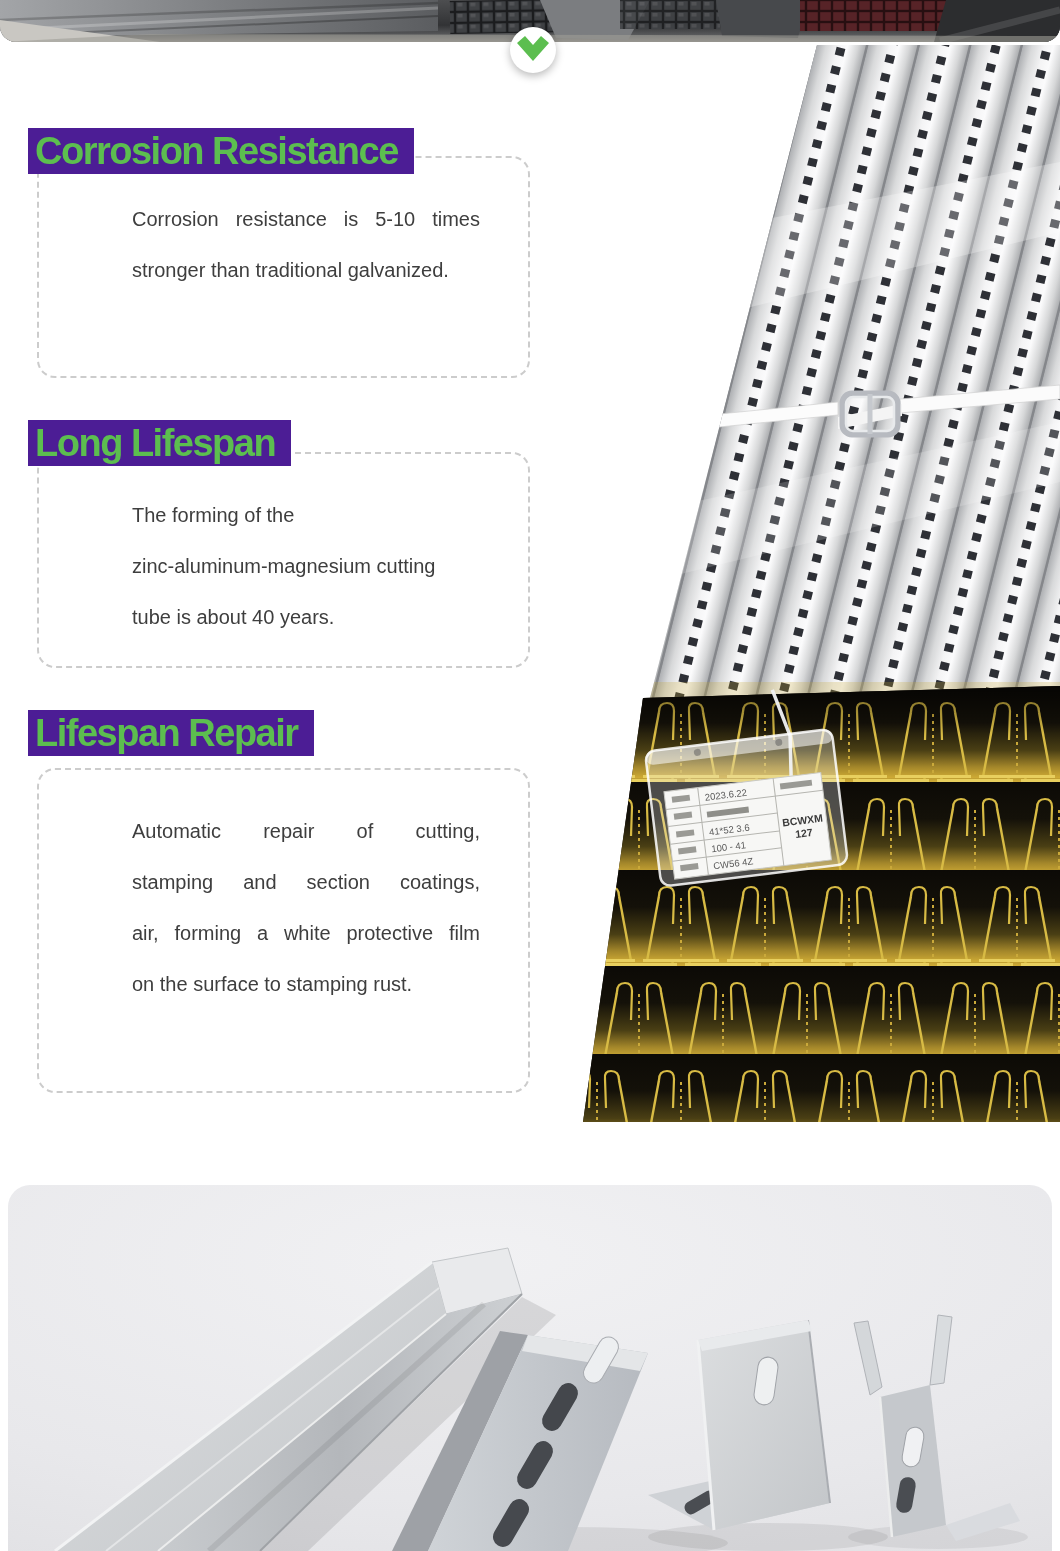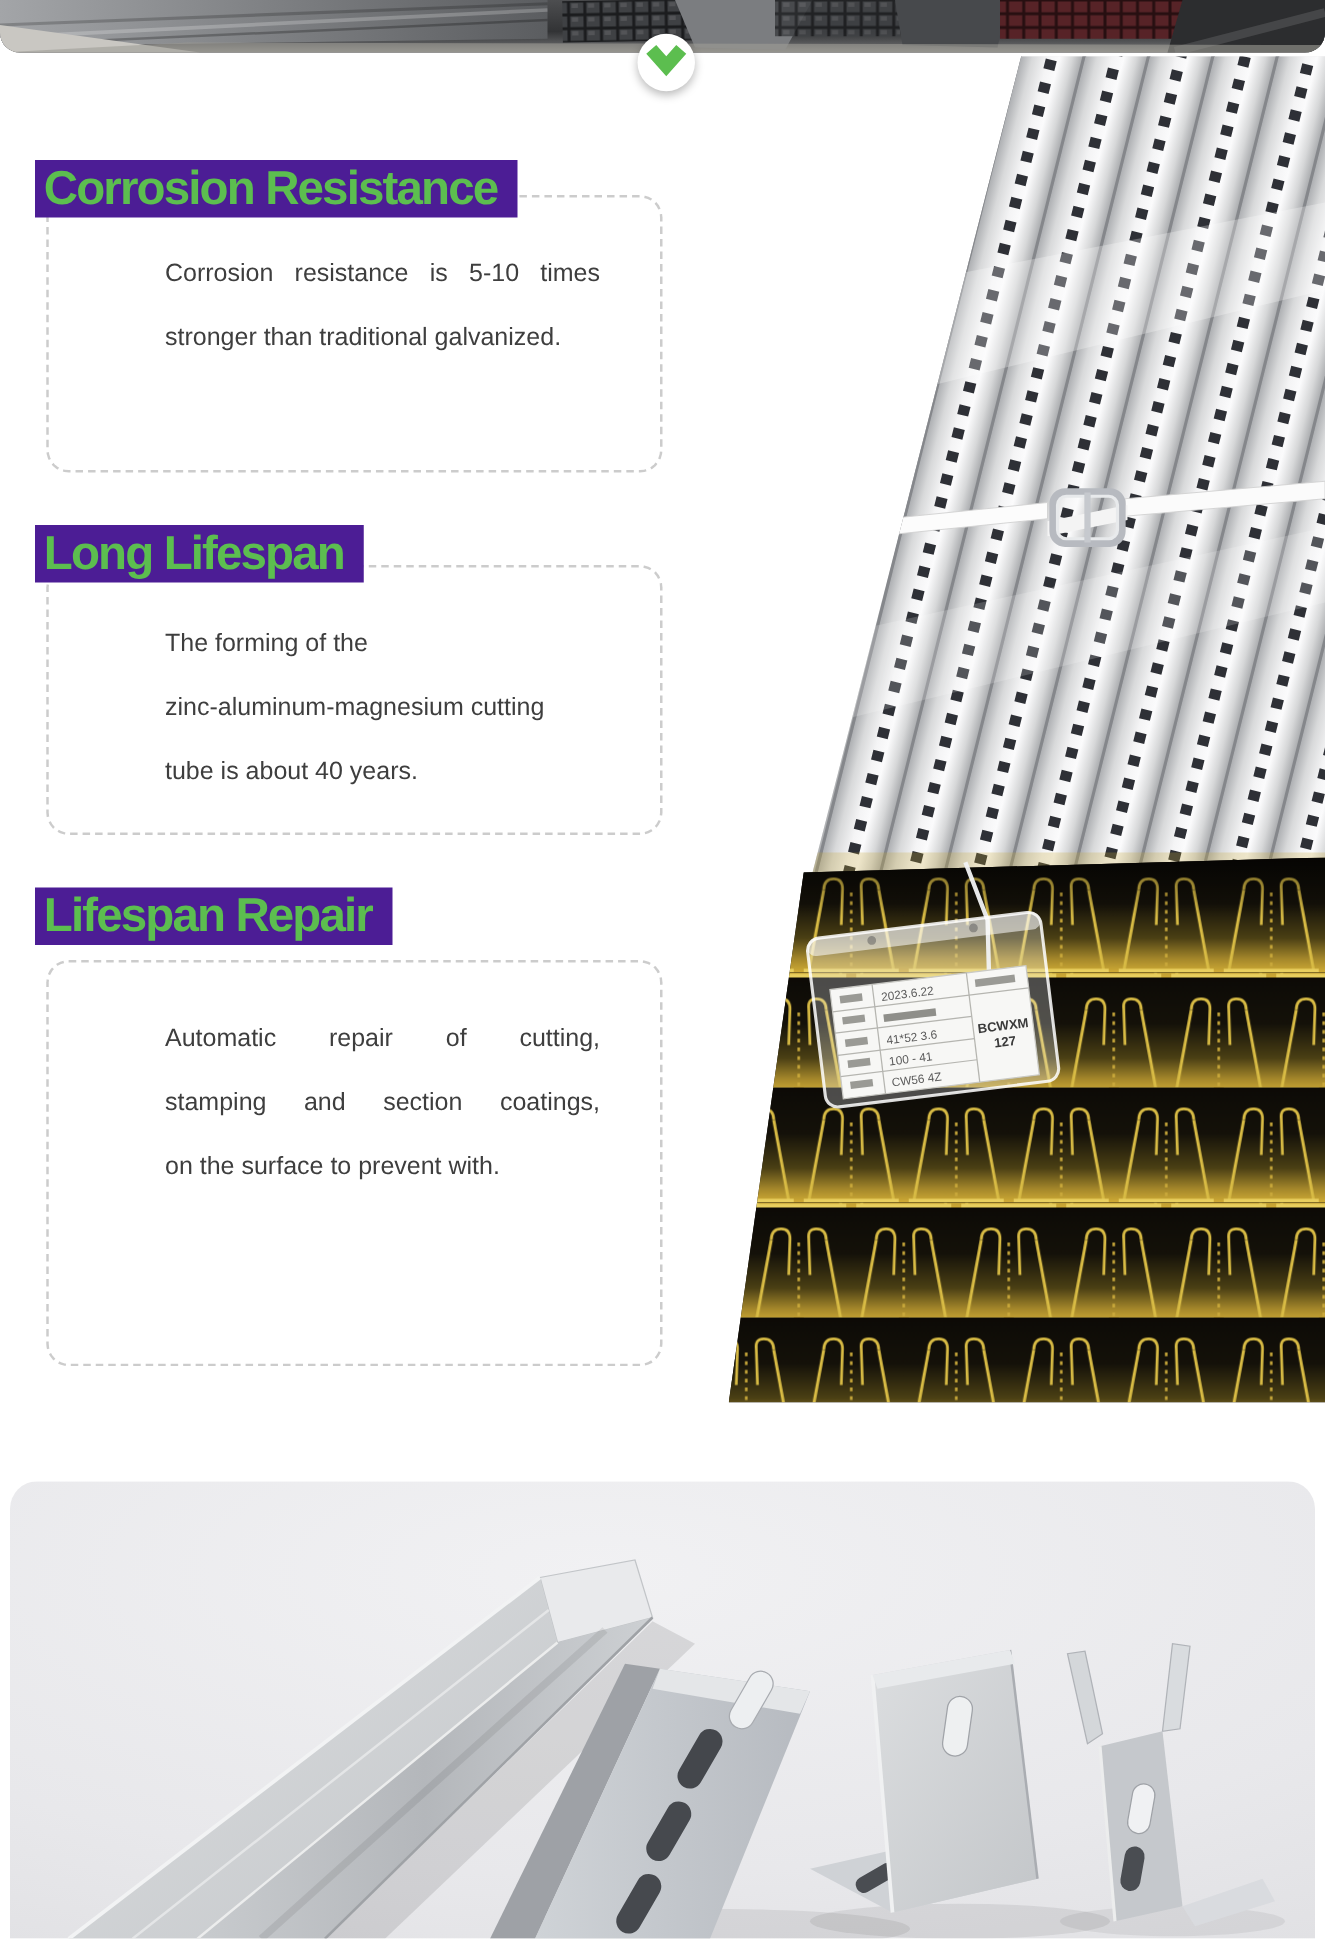--- a/index.html
+++ b/index.html
@@ -109,21 +109,22 @@
 <div class="fbox" id="b2">
   <div class="fline">The forming of the</div>
   <div class="fline">zinc-aluminum-magnesium cutting</div>
   <div class="fline">tube is about 40 years.</div>
 </div>
 
 <div class="ftitle" id="t3">Lifespan Repair</div>
 <div class="fbox" id="b3">
   <div class="fline just">Automatic repair of cutting,</div>
   <div class="fline just">stamping and section coatings,</div>
-  <div class="fline">on the surface to prevent with.</div>
+  <div class="fline just">air, forming a white protective film</div>
+  <div class="fline">on the surface to stamping rust.</div>
 </div>
 
 <svg class="product-photo" viewBox="0 0 505 1086">
   <defs>
     <linearGradient id="railGrad" x1="0" y1="0" x2="1" y2="0">
       <stop offset="0" stop-color="#aeb0b3"></stop>
         <stop offset=".18" stop-color="#d8d9da"></stop>
       <stop offset=".42" stop-color="#f4f4f5"></stop>
         <stop offset=".6" stop-color="#fbfbfc"></stop>
       <stop offset=".8" stop-color="#d6d7d8"></stop>

